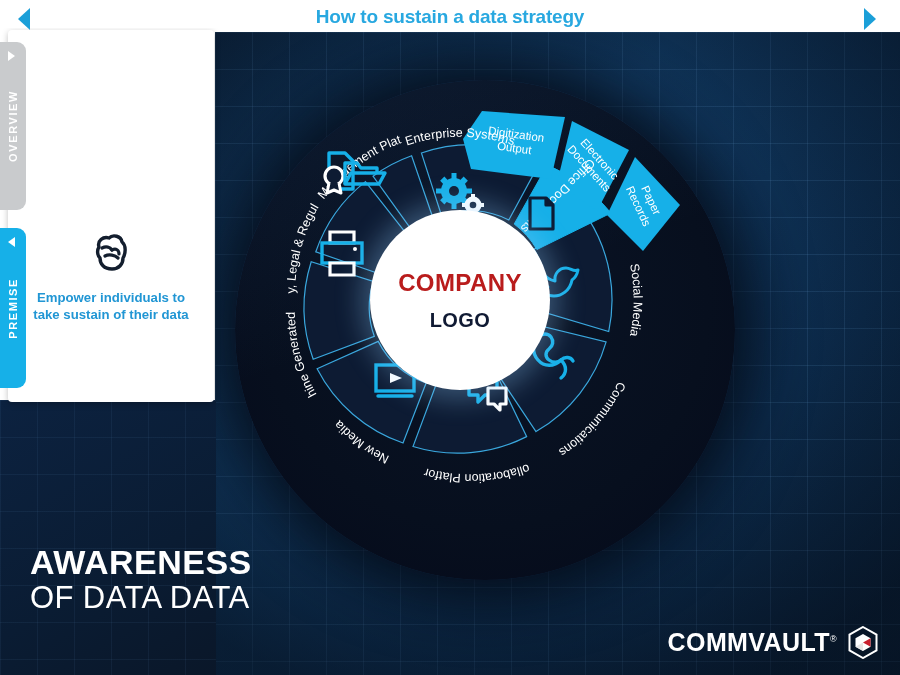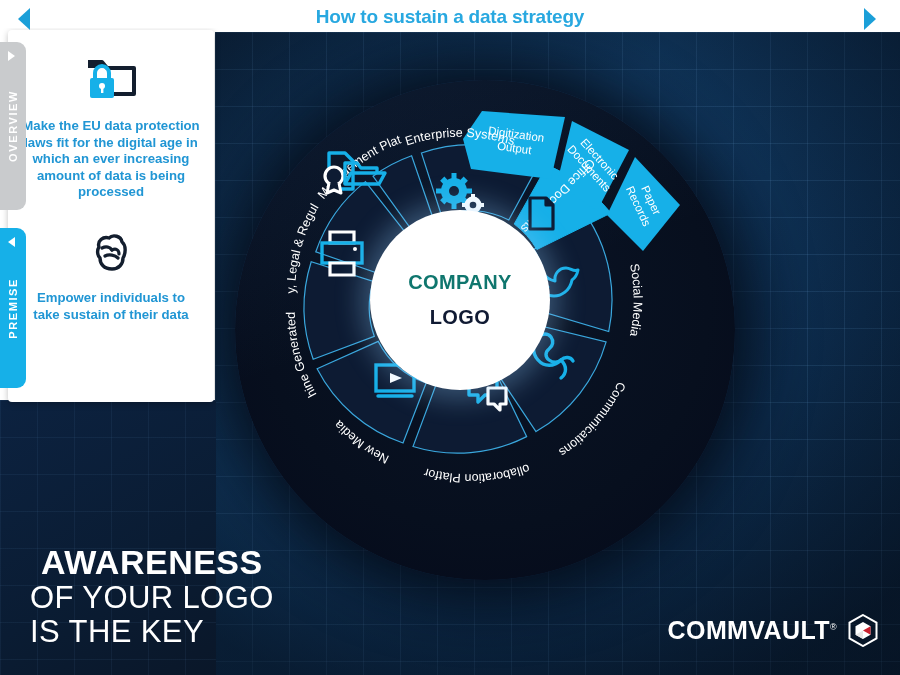--- a/index.html
+++ b/index.html
@@ -67,25 +67,25 @@
   .tab-premise{top:228px;height:160px;background:#16b0e8;}
   .tab-premise span{color:#ffffff;}
   .tab-premise .arw{border-top:5px solid transparent;border-bottom:5px solid transparent;border-right:7px solid #ffffff;}
 
   
   .wheel{position:absolute;left:225px;top:65px;width:470px;height:470px;}
   .wheel svg{position:absolute;left:0;top:0;}
   .hub{position:absolute;left:145px;top:145px;width:180px;height:180px;border-radius:50%;
     background:#fff;box-shadow:0 0 26px 10px rgba(150,210,255,.30);
     display:flex;flex-direction:column;align-items:center;justify-content:center;}
-  .hub-l1{font-size:20px;font-weight:bold;color:#0f766e;letter-spacing:.4px;}
+  .hub-l1{font-size:24px;font-weight:bold;color:#b91c1c;letter-spacing:.4px;}
   .hub-l2{font-size:20px;font-weight:bold;color:#101a33;letter-spacing:.4px;margin-top:12px;}
 
   
-  .logo{position:absolute;right:22px;bottom:28px;z-index:30;display:flex;align-items:center;gap:11px;}
+  .logo{position:absolute;right:22px;bottom:16px;z-index:30;display:flex;align-items:center;gap:11px;}
   .logo-text{font-size:25px;font-weight:bold;color:#fff;letter-spacing:.4px;}
   .logo-tm{font-size:9px;vertical-align:super;font-weight:normal;}
 </style>
 </head>
 <body>
 
 <div id="stage">
 
   <div class="dark-left">
     <div class="grid"></div>
@@ -276,48 +276,34 @@
     </svg>
 
     <div class="hub">
       <div class="hub-l1">COMPANY</div>
       <div class="hub-l2">LOGO</div>
     </div>
   </div>
 
   <div class="awareness">
     <div class="aw1">AWARENESS</div>
-    <div class="aw2">OF YOUR LOGO</div>
-    <div class="aw3">IS THE KEY</div>
+    <div class="aw2">OF DATA DATA</div>
   </div>
 
   <div class="logo">
     <div class="logo-text"><span>COMMVAULT</span><span class="logo-tm">®</span></div>
     <svg width="30" height="33" viewBox="0 0 30 33">
       <path d="M15 1 L28.5 8.7 L28.5 24.3 L15 32 L1.5 24.3 L1.5 8.7 Z" fill="none" stroke="#ffffff" stroke-width="2"></path>
       <path d="M15 8 L22.5 12.3 L22.5 20.7 L15 25 L7.5 20.7 L7.5 12.3 Z" fill="#ffffff"></path>
       <path d="M15 16.5 L22.5 12.3 L22.5 20.7 Z" fill="#c8202e"></path>
       <path d="M15 16.5 L15 25 L7.5 20.7 Z" fill="#e6e6e6"></path>
     </svg>
   </div>
 
   <div class="panel">
-    <div class="panel-block pb1">
-      <div class="p-icon">
-        <svg width="58" height="50" viewBox="0 0 58 50">
-          <path d="M6 8 L20 8 L25 14 L52 14 L52 40 L14 40" fill="none" stroke="#131e2e" stroke-width="4" stroke-linejoin="round"></path>
-          <path d="M6 8 L20 8 L25 14 L6 14 Z" fill="#131e2e"></path>
-          <rect x="8" y="24" width="24" height="20" rx="2" fill="#16b0e8"></rect>
-          <path d="M13 24 L13 19 A 7 7 0 0 1 27 19 L27 24" fill="none" stroke="#16b0e8" stroke-width="4"></path>
-          <circle cx="20" cy="32" r="3" fill="#ffffff"></circle>
-          <rect x="19" y="33" width="2.4" height="6" fill="#ffffff"></rect>
-        </svg>
-      </div>
-      <div class="p-text">Make the EU data protection laws fit for the digital age in which an ever increasing amount of data is being processed</div>
-    </div>
 
     <div class="panel-block pb2">
       <div class="p-icon">
         <svg width="52" height="52" viewBox="0 0 52 52">
           <path d="M14 22 C 12 16, 18 11, 24 13 C 28 9, 36 11, 37 17 C 41 20, 41 28, 38 33
                    C 38 39, 34 44, 27 44 C 19 44, 15 39, 15 33 C 12 30, 12 25, 14 22 Z" fill="none" stroke="#131e2e" stroke-width="3.4" stroke-linejoin="round"></path>
           <path d="M17 23 C 21 21, 25 22, 27 25" fill="none" stroke="#131e2e" stroke-width="3.2" stroke-linecap="round"></path>
           <path d="M27 25 C 31 23, 34 25, 34 29" fill="none" stroke="#131e2e" stroke-width="3.2" stroke-linecap="round"></path>
           <path d="M20 31 C 24 29, 30 30, 33 33" fill="none" stroke="#131e2e" stroke-width="3.2" stroke-linecap="round"></path>
         </svg>

